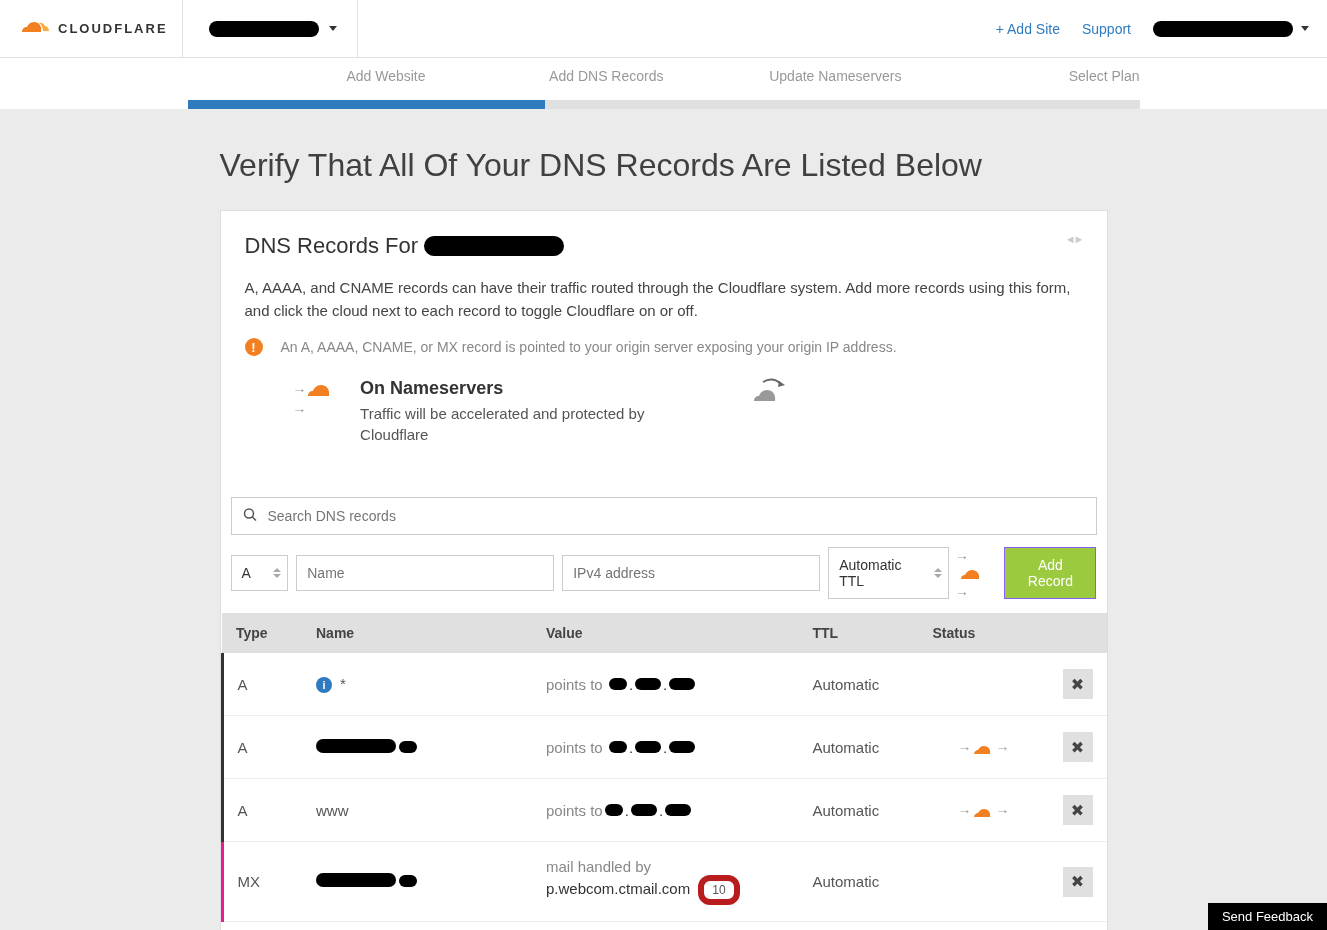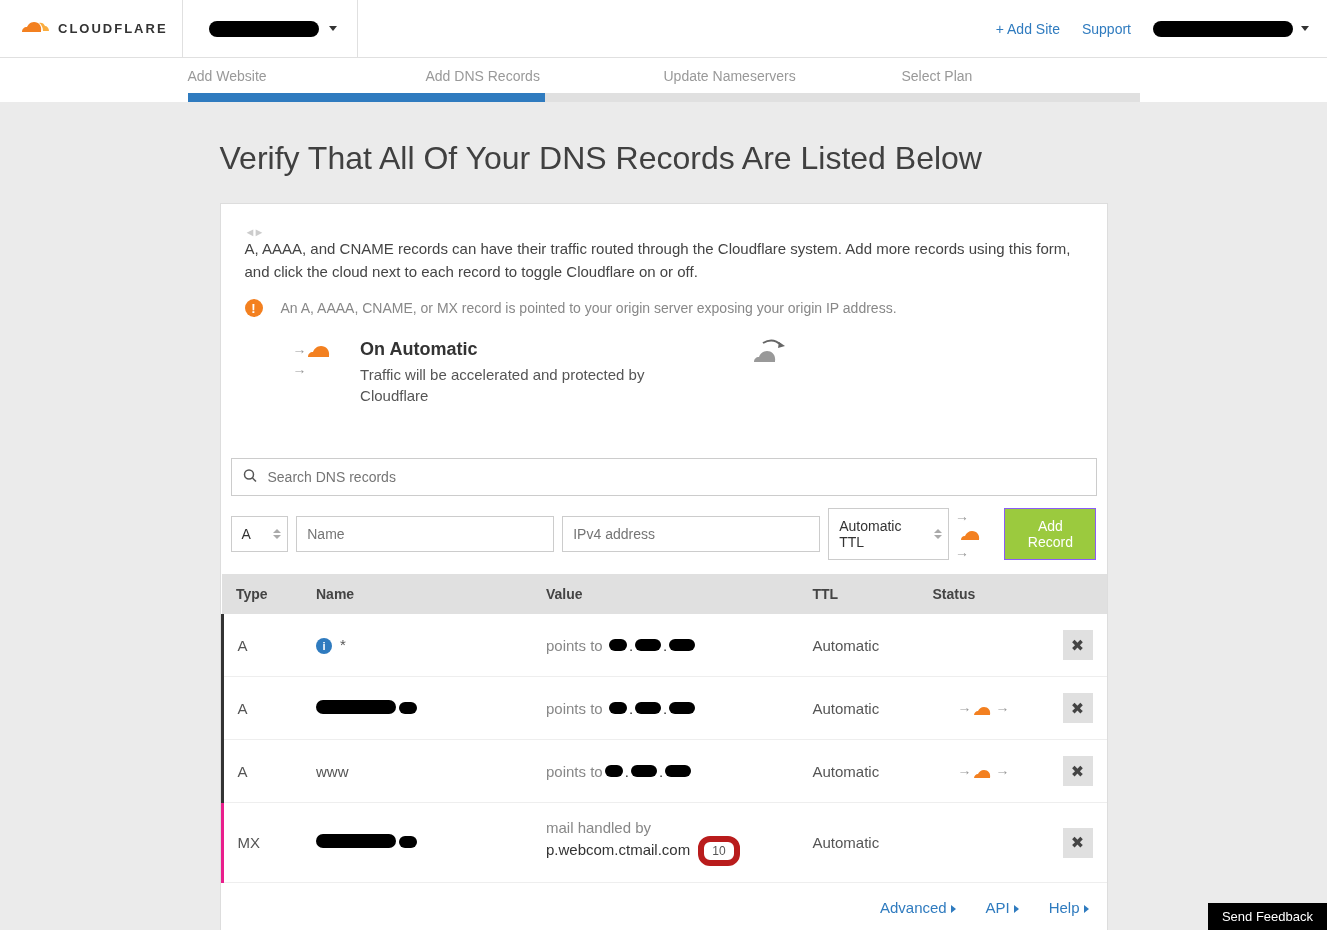--- a/index.html
+++ b/index.html
@@ -8,21 +8,21 @@
 .logo { display: flex; align-items: center; gap: 6px; padding-right: 14px; border-right: 1px solid #e0e0e0; height: 100%; }
 .logo-cloud { color: #f38020; font-size: 26px; }
 .logo-text { font-weight: 700; letter-spacing: 2px; font-size: 13px; color: #333; }
 .acct-dd { margin-left: 16px; padding: 6px 10px; display:flex; align-items:center; gap:6px; border-right:1px solid #e0e0e0; height:100%; padding-right:20px;}
 .redact { background:#000; border-radius: 10px; display:inline-block; }
 .topbar-right { margin-left:auto; display:flex; gap:22px; align-items:center; }
 .link-blue { color:#2f7bbf; cursor:pointer; }
 .caret-down { display:inline-block; width:0; height:0; border-left:4px solid transparent; border-right:4px solid transparent; border-top:5px solid #333; margin-left:4px; vertical-align:middle;}
 .steps-wrap { background:#fff; padding: 0 0 0 0; }
 .steps { width: 952px; margin: 0 auto; display:flex; }
-.step { flex:1; text-align:left; padding: 10px 0 17px; color:#999; font-size:14px; position:relative; }
+.step { flex:1; text-align:right; padding: 10px 0 24px; color:#999; font-size:14px; position:relative; }
 .progress { width:952px; margin: -8px auto 0; height:9px; background:#e0e0e0; display:flex; }
 .progress-fill { background:#2f7bbf; height:100%; }
 .main-bg { background:#ebebeb; padding: 38px 0 60px; min-height: 820px;}
 .container { width: 888px; margin:0 auto; }
 .page-title { font-size: 32px; font-weight:400; color:#404040; margin-bottom: 26px; }
 .card { background:#fff; border:1px solid #ddd; }
 .card-pad { padding: 22px 24px; }
 .card-title { font-size: 22px; display:flex; align-items:center; gap:6px; margin-bottom:18px;}
 .card-desc { font-size:15px; color:#444; line-height:1.5; margin-bottom:16px;}
 .warn-row { display:flex; align-items:center; gap:18px; margin-bottom: 22px;}
@@ -99,34 +99,38 @@
   </div>
 </div>
 
 <div class="main-bg">
   <div class="container">
     <h1 class="page-title">Verify That All Of Your DNS Records Are Listed Below</h1>
 
     <div class="card">
       <div class="card-pad">
         <div class="card-head-row">
+          <div class="card-title">
+            <span>DNS Records For</span>
+            <span class="redact" style="width:140px;height:20px;border-radius:12px;"></span>
+          </div>
           <span class="quick-icons">◄►</span>
         </div>
         <p class="card-desc">A, AAAA, and CNAME records can have their traffic routed through the Cloudflare system. Add more records using this form, and click the cloud next to each record to toggle Cloudflare on or off.</p>
         <div class="warn-row">
           <span class="warn-icon">!</span>
           <span class="warn-text">An A, AAAA, CNAME, or MX record is pointed to your origin server exposing your origin IP address.</span>
         </div>
         <div class="legend">
           <div class="legend-item">
             <span><span class="gray-arrow">→</span><svg width="34" height="22" viewBox="0 0 34 22" style="vertical-align:middle">
                   <path fill="#f38020" d="M24 17c1-6-3-10-8-10-4 0-7 3-8 6-3 0-5 2-5 5h21z"></path>
                 </svg><span class="gray-arrow">→</span></span>
             <div>
-              <div class="legend-title">On Automatic</div>
+              <div class="legend-title">On Nameservers</div>
               <div class="legend-desc">Traffic will be accelerated and protected by Cloudflare</div>
             </div>
           </div>
           <div class="legend-item">
             <span><svg width="48" height="28" viewBox="0 0 48 28" style="vertical-align:middle">
                   <path fill="#999" d="M30 22c1-6-3-10-8-10-4 0-7 3-8 6-3 0-5 2-5 5h21z"></path>
                   <path stroke="#666" stroke-width="2" fill="none" d="M18 4 Q 28 -2 36 6"></path>
                   <polygon fill="#666" points="34,3 40,7 33,9"></polygon>
                 </svg></span>
           </div>

